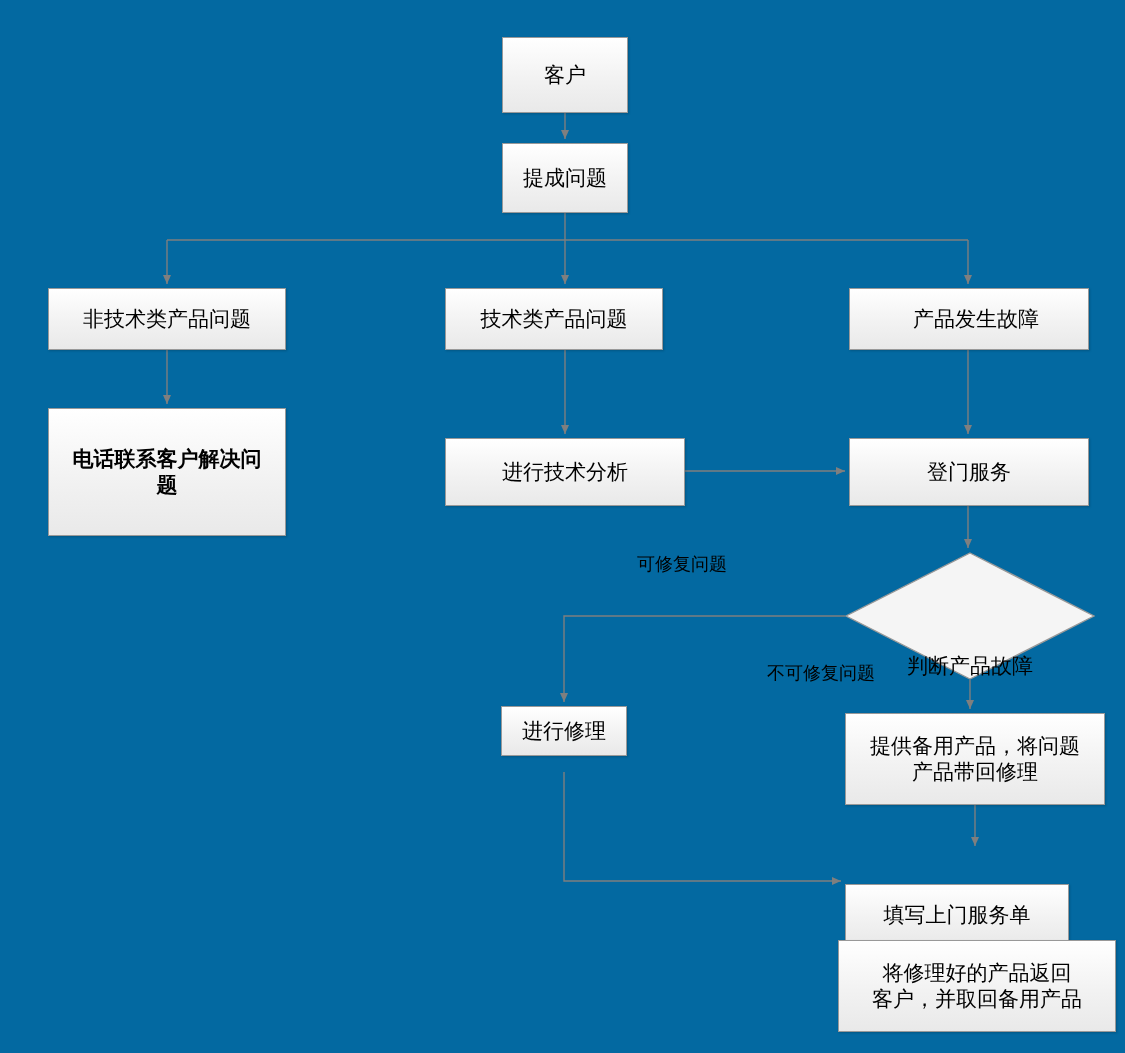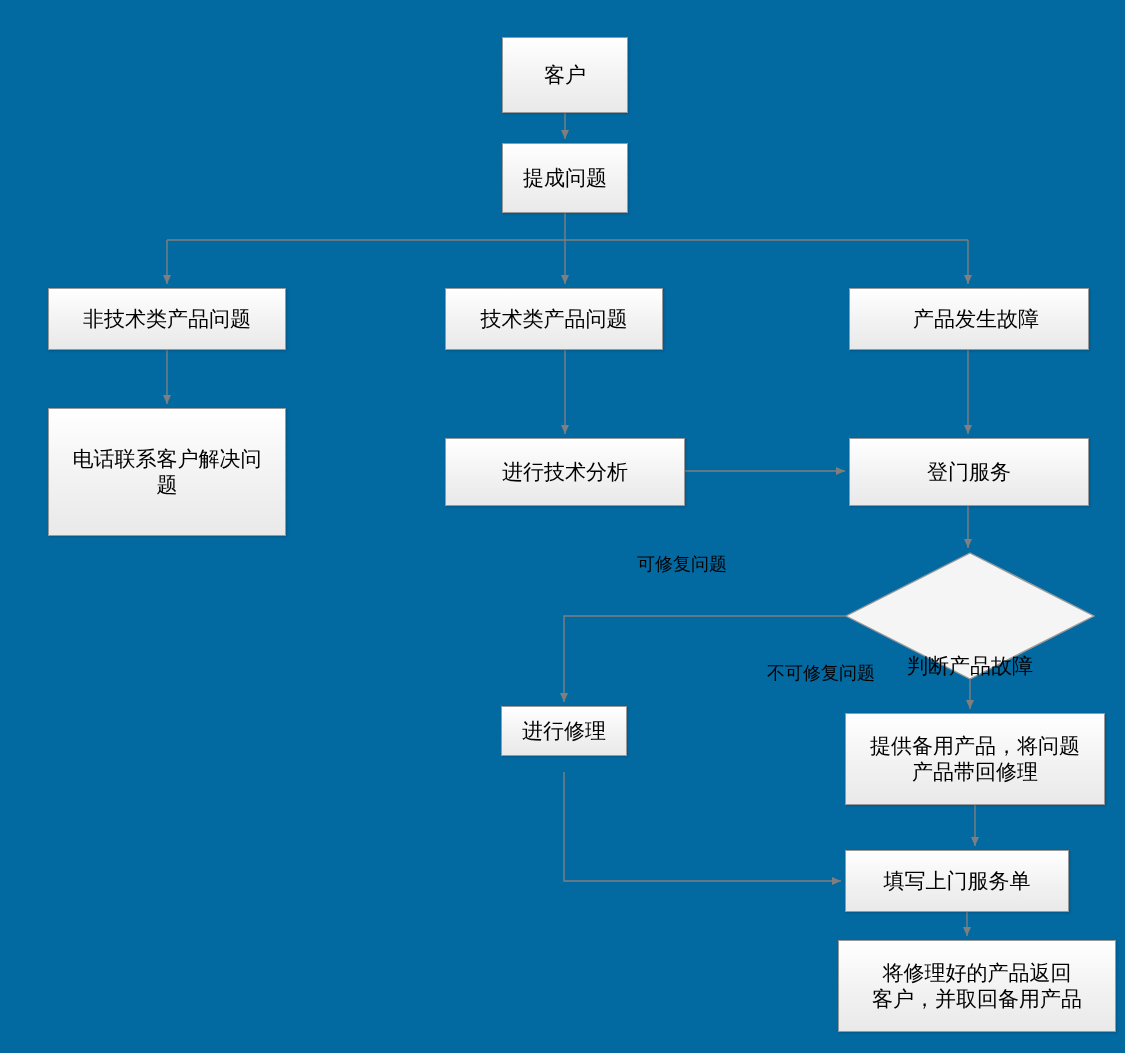--- a/index.html
+++ b/index.html
@@ -115,40 +115,40 @@
   <div class="node" style="left:502px; top:37px; width:126px; height:76px;">客户</div>
 
   <div class="node" style="left:502px; top:143px; width:126px; height:70px;">提成问题</div>
 
   <div class="node" style="left:48px; top:288px; width:238px; height:62px;">非技术类产品问题</div>
 
   <div class="node" style="left:445px; top:288px; width:218px; height:62px;">技术类产品问题</div>
 
   <div class="node" style="left:849px; top:288px; width:240px; height:62px;padding-left:20px;">产品发生故障</div>
 
-  <div class="node" style="left:48px; top:408px; width:238px; height:128px;">电话联系客户解决问
+  <div class="node" style="left:48px; top:408px; width:238px; height:128px;font-weight:bold;">电话联系客户解决问
 题</div>
 
   <div class="node" style="left:445px; top:438px; width:240px; height:68px;">进行技术分析</div>
 
   <div class="node" style="left:849px; top:438px; width:240px; height:68px;">登门服务</div>
 
   <div class="diamond-wrap" style="left:845px; top:552px; width:250px; height:128px;">
     <svg class="diamond-shape" viewBox="0 0 250 128" preserveAspectRatio="none">
       <polygon points="125,1 249,64 125,127 1,64" fill="#f5f5f5" stroke="#999999" stroke-width="1.4"></polygon>
     </svg>
     <span class="diamond-label">判断产品故障</span>
   </div>
 
   <div class="node" style="left:501px; top:706px; width:126px; height:50px;">进行修理</div>
 
   <div class="node" style="left:845px; top:713px; width:260px; height:92px;">提供备用产品，将问题
 产品带回修理</div>
 
-  <div class="node" style="left:845px; top:850px; width:224px; height:62px;">填写上门服务单</div>
+  <div class="node" style="left:845px; top:884px; width:224px; height:62px;">填写上门服务单</div>
 
   <div class="node" style="left:838px; top:940px; width:278px; height:92px;">将修理好的产品返回
 客户，并取回备用产品</div>
 
   <div class="edge-label" style="left:637px; top:552px;">可修复问题</div>
 
   <div class="edge-label" style="left:767px; top:661px;">不可修复问题</div>
 
 </div>
 

